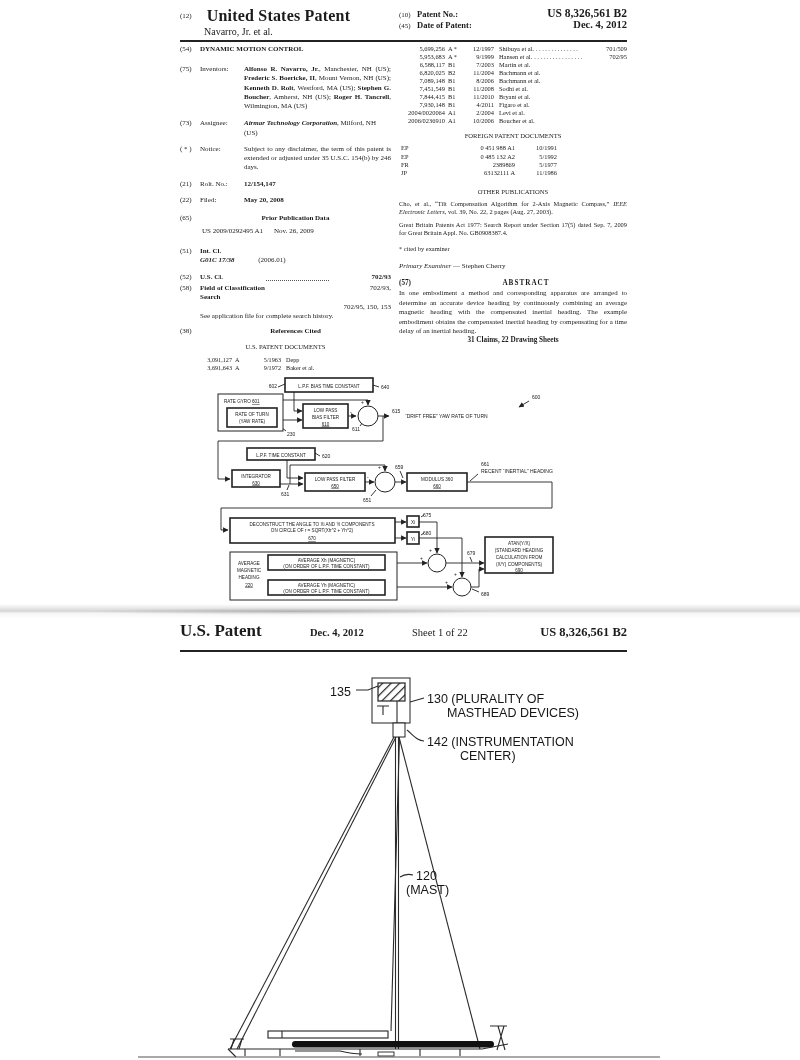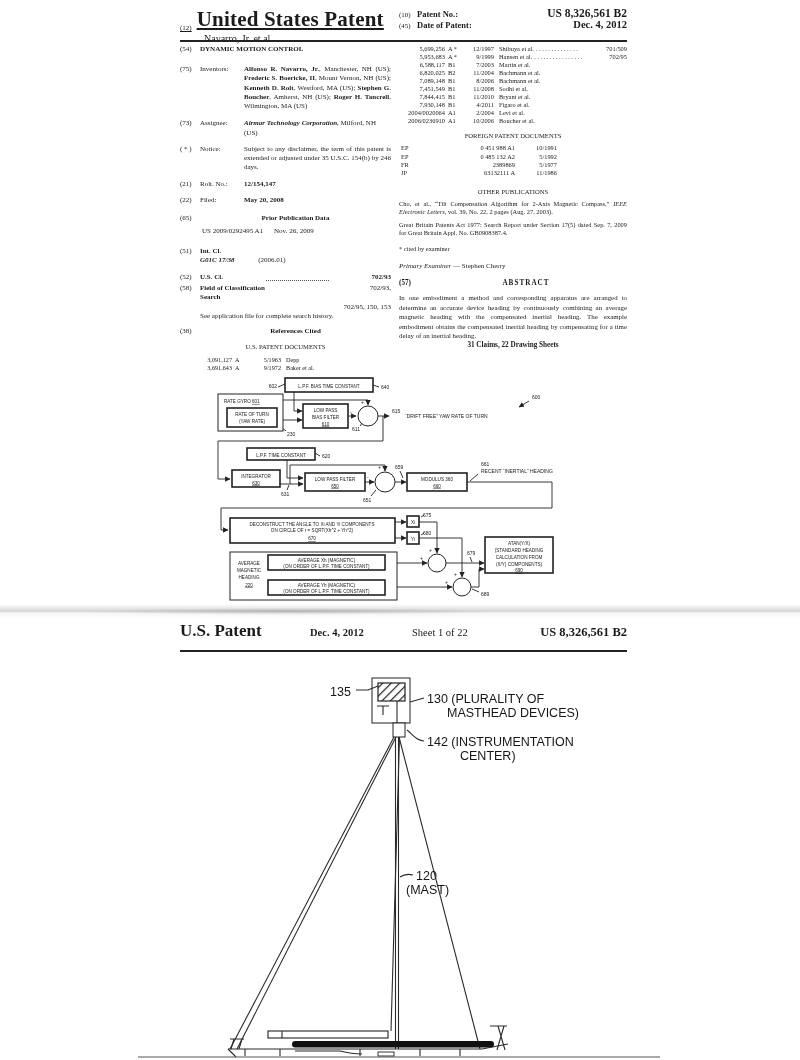--- a/index.html
+++ b/index.html
@@ -6,23 +6,23 @@
   body{width:800px;height:1060px;position:relative;background:#ffffff;
        font-family:"Liberation Serif", serif;color:#1b1b1b;overflow:hidden;}
   .abs{position:absolute;}
   .b{font-weight:bold;}
   .i{font-style:italic;}
   .ctr{text-align:center;}
   .j{text-align:justify;}
 
   
   #p1-header{left:180px;top:7px;width:447px;display:flex;justify-content:space-between;}
-  .t-row{display:flex;align-items:flex-end;gap:5px;text-decoration:underline;}
+  .t-row{display:flex;align-items:center;gap:15px;}
   .code-sm{font-size:7px;}
-  .h-title{font-size:21px;font-weight:bold;letter-spacing:.2px;}
+  .h-title{font-size:16px;font-weight:bold;letter-spacing:.2px;}
   .byline{font-size:10px;font-weight:normal;margin-left:24px;margin-top:1px;}
   .h-right{width:228px;}
   .hr-row{display:flex;align-items:baseline;}
   .hcode{font-size:7px;width:18px;flex:none;}
   .hlab{font-size:8.5px;flex:1;font-weight:bold;}
   .hval1{font-size:11.5px;font-weight:bold;text-align:right;flex:none;}
   .hval2{font-size:10.5px;font-weight:bold;text-align:right;flex:none;}
   #rule-top{left:180px;top:40px;width:447px;height:2px;background:#222;}
 
   
@@ -42,21 +42,21 @@
   .usrow .dt{flex:1;overflow:hidden;white-space:nowrap;letter-spacing:1.5px;padding:0 2px;color:#444;}
   .usrow .cl{flex:none;}
   .frow{display:flex;line-height:1.3;}
   .frow .c{flex:none;width:34px;padding-left:2px;}
   .frow .fn{flex:none;width:80px;text-align:right;}
   .frow .fd{flex:none;width:42px;text-align:right;}
   .sec-head{text-align:center;font-size:6.6px;margin:7px 0 4px;}
   .pub{text-align:justify;margin-bottom:4px;}
   .cited{margin:8px 0 0;}
   .examiner{font-size:7px;margin:9px 0 8px;}
-  .abs-head{display:flex;font-size:7.2px;font-weight:bold;margin-bottom:5px;}
+  .abs-head{display:flex;font-size:7.2px;font-weight:bold;}
   .abs-head .sp{flex:1;text-align:center;letter-spacing:1px;}
   .abstract{font-size:6.9px;line-height:1.38;text-align:justify;}
   .claims{text-align:center;font-weight:bold;font-size:7.2px;margin-top:0;}
 
   
   #flowchart{left:215px;top:372px;}
   #boat{left:130px;top:655px;}
   svg{overflow:visible;}
   .ln{stroke:#222;stroke-width:0.9;fill:none;}
   .bx{stroke:#222;stroke-width:1.6;fill:#fff;}

